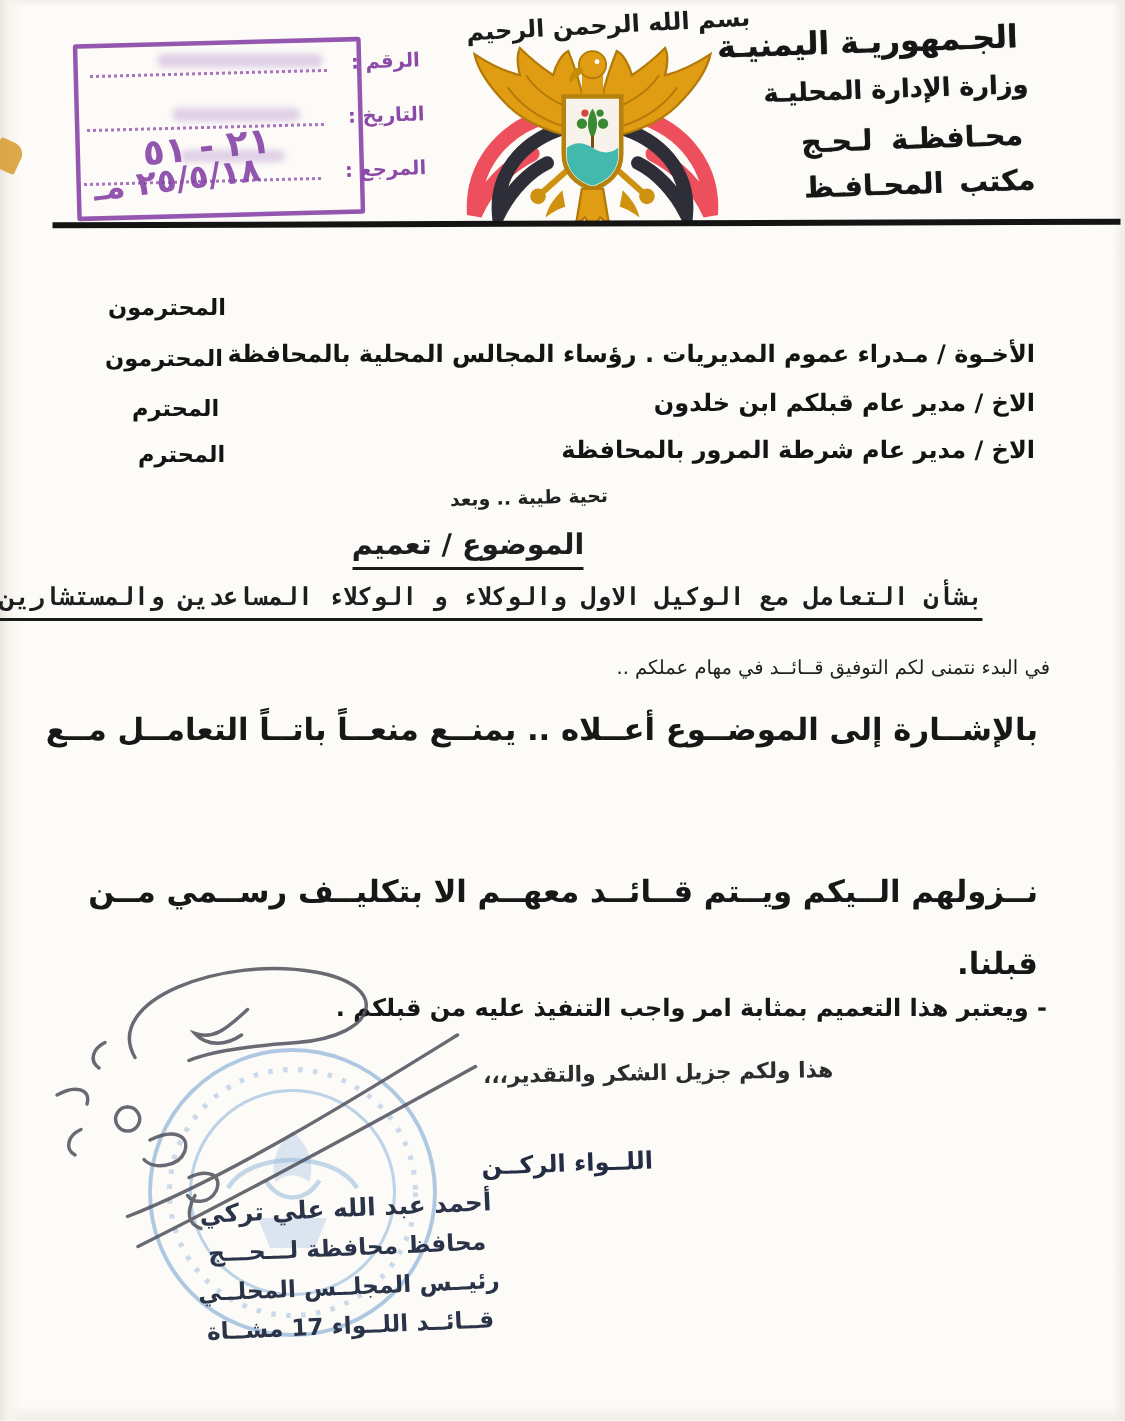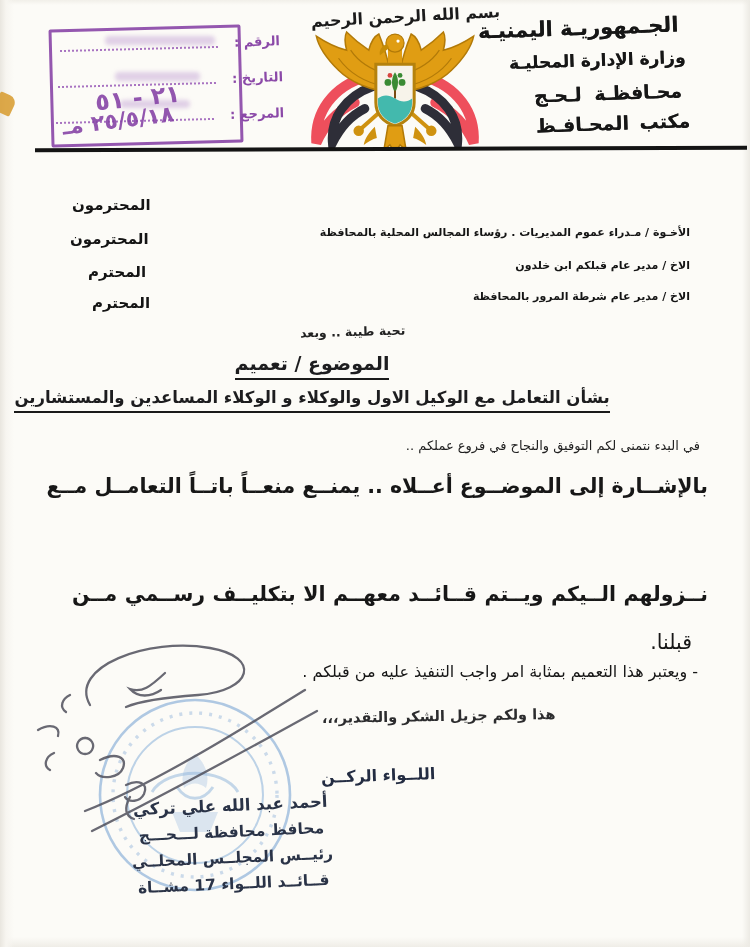--- a/index.html
+++ b/index.html
@@ -19,30 +19,30 @@
   
   .org{direction:rtl;text-align:right;color:#161616;font-weight:bold;transform:rotate(-2deg);white-space:nowrap;text-shadow:0 0 .5px #444;}
   
   .stampBox{left:50px;top:27px;width:186px;height:112px;border:3px solid #8b49a8;border-radius:2px;transform:rotate(-1.5deg);opacity:.92;}
   .stampLabel{color:#8b49a8;font-weight:bold;font-size:13px;direction:rtl;transform:rotate(-2deg);white-space:nowrap;}
   .dotline{border-bottom:2px dotted #9a5cb8;opacity:.85;}
   .smudge{background:rgba(150,95,185,.28);filter:blur(2.2px);border-radius:4px;}
   .hw{color:#8440a5;font-weight:bold;white-space:nowrap;direction:rtl;}
   .divider{left:35px;top:147px;width:712px;height:4px;background:#141414;transform:rotate(-.2deg);}
   
-  .recip{right:60px;direction:rtl;text-align:right;font-weight:bold;font-size:11px;color:#141414;white-space:nowrap;}
+  .recip{right:60px;direction:rtl;text-align:right;font-weight:bold;font-size:16px;color:#141414;white-space:nowrap;}
   .honor{font-weight:bold;font-size:15px;color:#141414;direction:rtl;white-space:nowrap;}
   .greet{font-size:12.5px;color:#222;transform:rotate(-1.5deg);direction:rtl;white-space:nowrap;font-weight:600;}
   .subjWrap{left:0;width:624px;text-align:center;}
   .subjTitle{display:inline-block;font-size:19px;font-weight:bold;direction:rtl;border-bottom:2.5px solid #1a1a1a;padding-bottom:4px;white-space:nowrap;}
   .subjSub{display:inline-block;font-size:16.5px;font-weight:bold;direction:rtl;border-bottom:2px solid #1a1a1a;padding-bottom:4px;white-space:nowrap;}
   .intro{right:50px;font-size:13px;color:#1f1f1f;direction:rtl;text-align:right;white-space:nowrap;font-weight:500;}
-  .bodyLine{left:72px;right:42px;font-size:20.5px;font-weight:bold;color:#171717;direction:rtl;text-align:justify;text-align-last:justify;white-space:nowrap;}
-  .bodyLineEnd{left:72px;right:58px;font-size:20.5px;font-weight:normal;color:#171717;direction:rtl;text-align:right;}
-  .note{right:52px;font-size:16px;font-weight:normal;color:#171717;direction:rtl;text-align:right;white-space:nowrap;}
+  .bodyLine{left:72px;right:58px;font-size:20.5px;font-weight:bold;color:#171717;direction:rtl;text-align:justify;text-align-last:justify;white-space:nowrap;}
+  .bodyLineEnd{left:72px;right:58px;font-size:20.5px;font-weight:bold;color:#171717;direction:rtl;text-align:right;}
+  .note{right:52px;font-size:16px;font-weight:bold;color:#171717;direction:rtl;text-align:right;white-space:nowrap;}
   .closing{right:195px;font-size:14.5px;font-weight:600;color:#2c2c2e;direction:rtl;transform:rotate(-1deg);white-space:nowrap;}
   .sigRank{right:315px;font-size:16px;font-weight:bold;color:#232c42;direction:rtl;transform:rotate(-2deg);white-space:nowrap;}
   .sigBlock{right:398px;width:240px;text-align:center;direction:rtl;transform:rotate(-2.5deg);color:#2a3347;font-weight:bold;font-size:15.5px;line-height:26px;white-space:nowrap;}
   .goldArtifact{left:-4px;top:94px;width:18px;height:20px;background:#d79a2b;transform:rotate(25deg);border-radius:2px 8px 2px 6px;opacity:.85;}
 </style>
 </head>
 <body>
 
 <div class="page">
 
@@ -120,25 +120,25 @@
   <div class="abs honor" style="left:72px;top:196px;">المحترمون</div>
   <div class="abs honor" style="left:70px;top:230px;">المحترمون</div>
   <div class="abs honor" style="left:88px;top:263px;">المحترم</div>
   <div class="abs honor" style="left:92px;top:294px;">المحترم</div>
 
   <div class="abs greet" style="top:324px;left:300px;">تحية طيبة .. وبعد</div>
 
   <div class="abs subjWrap" style="top:352px;">
     <span class="subjTitle">الموضوع / تعميم</span>
   </div>
-  <div class="abs subjWrap" style="top:388px;">
+  <div class="abs subjWrap" style="top:388px;font-family:Liberation Mono, monospace;">
     <span class="subjSub">بشأن التعامل مع الوكيل الاول والوكلاء و الوكلاء المساعدين والمستشارين</span>
   </div>
 
-  <div class="abs intro" style="top:438px;">في البدء نتمنى لكم التوفيق والنجاح في فروع عملكم ..</div>
+  <div class="abs intro" style="top:438px;">في البدء نتمنى لكم التوفيق قــائــد في مهام عملكم ..</div>
 
   <div class="abs bodyLine" style="top:474px;">بالإشــارة إلى الموضــوع أعــلاه .. يمنــع منعــاً باتــاً التعامــل مــع</div>
   <div class="abs bodyLine" style="top:582px;">نــزولهم الــيكم ويــتم قــائــد معهــم الا بتكليــف رســمي مــن</div>
   <div class="abs bodyLineEnd" style="top:630px;">قبلنا.</div>
 
   <div class="abs note" style="top:662px;">- ويعتبر هذا التعميم بمثابة امر واجب التنفيذ عليه من قبلكم .</div>
   <div class="abs closing" style="top:708px;">هذا ولكم جزيل الشكر والتقدير،،،</div>
 
   <svg class="abs" style="left:92px;top:692px;filter:blur(.5px);" width="206" height="206" viewBox="0 0 206 206">
     <g stroke="#6f9fd2" fill="none">

